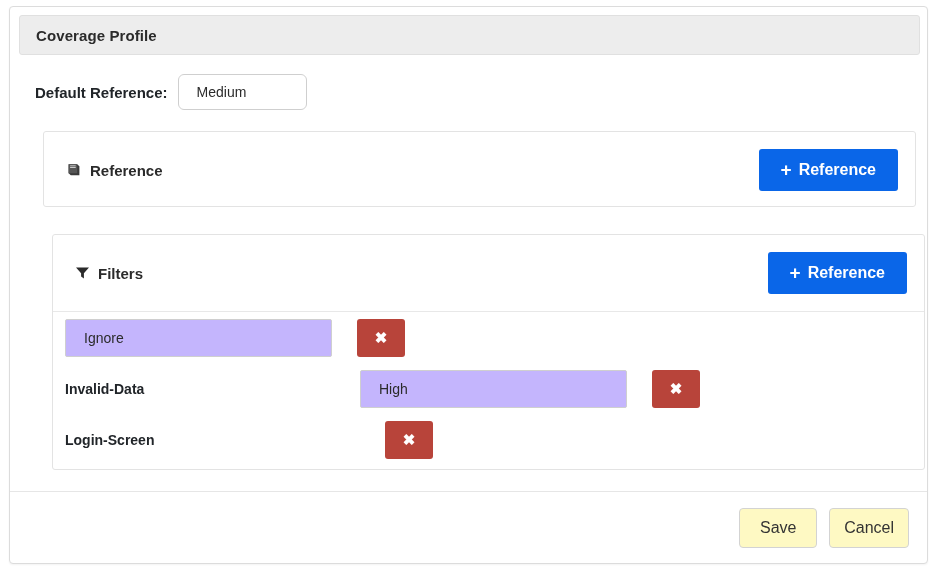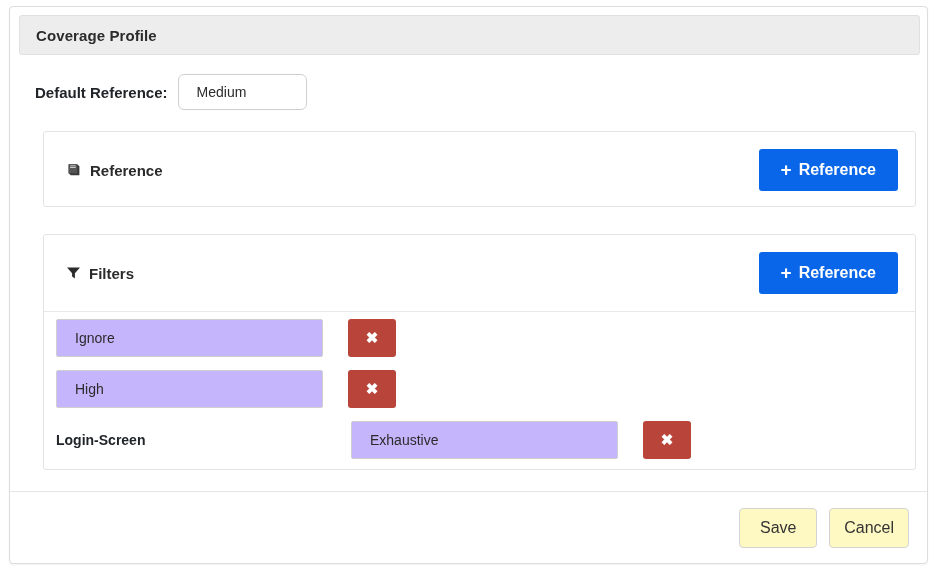--- a/index.html
+++ b/index.html
@@ -140,21 +140,21 @@
   
   #features-panel {
     left: 33px;
     top: 124px;
     width: 873px;
     height: 76px;
   }
 
   
   #filters-panel {
-    left: 33px;
+    left: 42px;
     top: 227px;
     width: 873px;
     height: 236px;
   }
   .panel-divider {
     height: 1px;
     background: #e8e8e8;
     width: 100%;
   }
 
@@ -297,29 +297,29 @@
     <div class="filter-rows">
 
       <div class="filter-row">
         <input class="filter-input" type="text" value="Ignore" style="">
         <button class="btn-delete">
           <span>✖</span>
         </button>
       </div>
 
       <div class="filter-row">
+        <span class="filter-name">Invalid-Data</span>
         <input class="filter-input" type="text" value="High" style="">
         <button class="btn-delete">
           <span>✖</span>
         </button>
       </div>
 
       <div class="filter-row">
         <span class="filter-name">Login-Screen</span>
-        <input class="filter-input" type="text" value="Exhaustive" style="">
         <button class="btn-delete">
           <span>✖</span>
         </button>
       </div>
 
     </div>
   </div>
 
   <div class="footer-divider"></div>
   <div class="footer">

